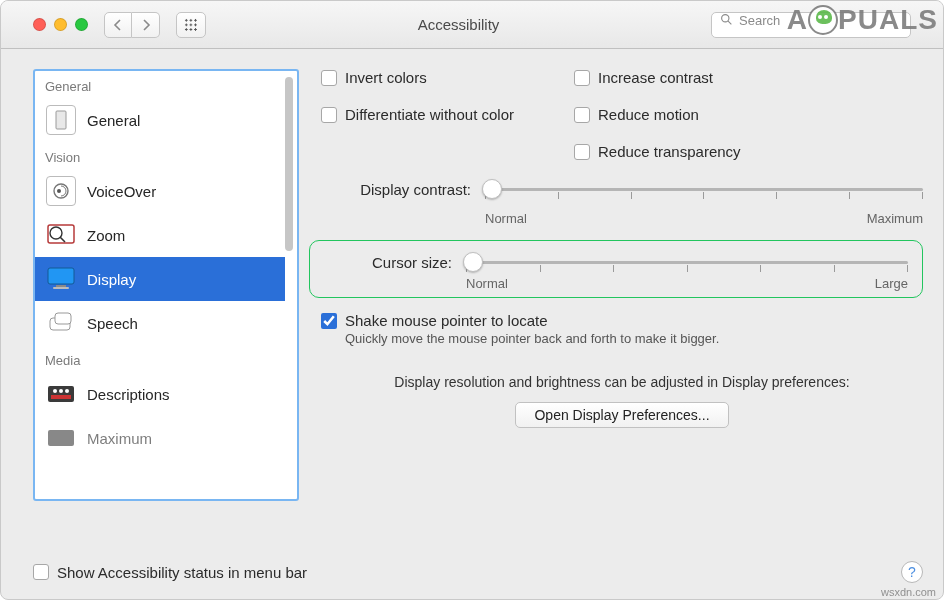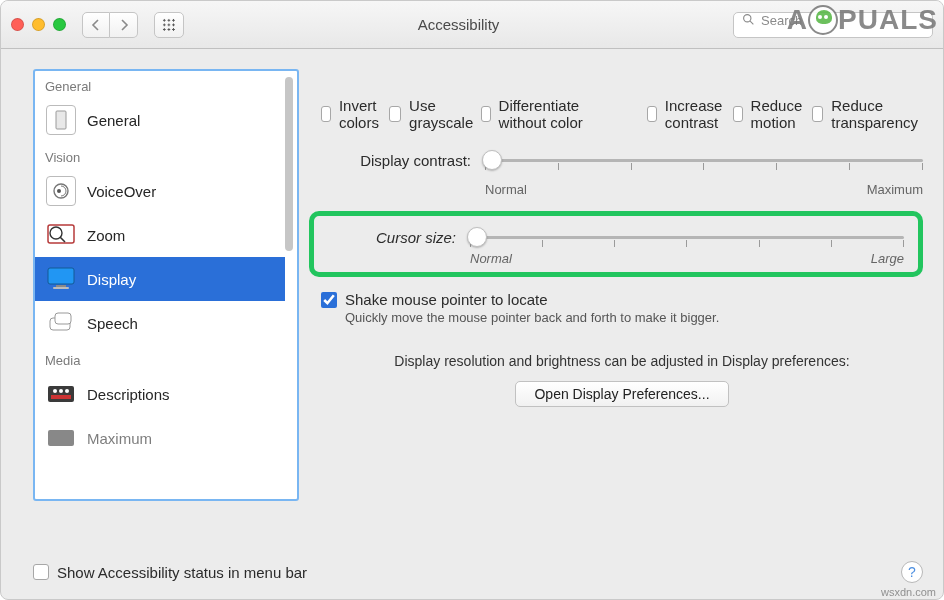--- a/index.html
+++ b/index.html
@@ -1,18 +1,18 @@
 <!DOCTYPE html>
 <html><head>
 <meta charset="utf-8">
 <style>
   * { box-sizing: border-box; margin: 0; padding: 0; font-family: -apple-system, BlinkMacSystemFont, "Helvetica Neue", Arial, sans-serif; }
   body { background: #fff; width: 944px; height: 600px; position: relative; overflow: hidden; }
   .window { position: absolute; top: 0; left: 0; width: 944px; height: 600px; background: #ececec; border-radius: 8px; border: 1px solid #c9c9c9; overflow: hidden; }
-  .titlebar { height: 48px; background: linear-gradient(#f6f6f6,#e8e8e8); border-bottom: 1px solid #c0c0c0; display: flex; align-items: center; padding: 0 10px; gap: 10px; }
+  .titlebar { height: 48px; background: linear-gradient(#f6f6f6,#e8e8e8); border-bottom: 1px solid #c0c0c0; display: flex; align-items: center; padding: 0 32px; gap: 10px; }
   .traffic { display: flex; gap: 8px; }
   .dot { width: 13px; height: 13px; border-radius: 50%; border: 0.5px solid rgba(0,0,0,0.15); }
   .dot.red { background: #ff5f57; }
   .dot.yellow { background: #ffbd2e; }
   .dot.green { background: #28c840; }
   .nav-group { display: flex; margin-left: 6px; }
   .nav-btn { width: 28px; height: 26px; border: 1px solid #c5c5c5; background: linear-gradient(#fff,#f1f1f1); display: flex; align-items: center; justify-content: center; color: #7a7a7a; font-size: 14px; }
   .nav-btn:first-child { border-radius: 5px 0 0 5px; }
   .nav-btn:last-child { border-left: none; border-radius: 0 5px 5px 0; }
   .grid-btn { width: 30px; height: 26px; border: 1px solid #c5c5c5; border-radius: 5px; background: linear-gradient(#fff,#f1f1f1); display:flex; align-items:center; justify-content:center; margin-left: 6px; }
@@ -24,35 +24,35 @@
   .sidebar-wrap { position: absolute; top: 68px; left: 32px; width: 266px; height: 432px; border: 2px solid #79b6f2; border-radius: 3px; background: #fff; overflow: hidden; }
   .sidebar { width: 250px; height: 100%; overflow: hidden; }
   .scrollbar { position:absolute; top:6px; right:4px; width:8px; height:174px; background:#c6c6c6; border-radius:4px; }
   .section-head { font-size: 13px; color: #7a7a7a; padding: 8px 10px 4px; }
   .item { display:flex; align-items:center; gap:10px; padding: 6px 10px; font-size: 15px; color:#262626; }
   .item .icon { width: 32px; height: 32px; display:flex; align-items:center; justify-content:center; }
   .item.selected { background:#2a6fd8; color:#fff; }
   .icon-box { width:30px; height:30px; border:1px solid #bbb; border-radius:4px; background:#fff; display:flex; align-items:center; justify-content:center; }
   .main { position:absolute; top:68px; left:320px; right:20px; bottom:70px; }
   .checkrow { display:flex; gap:60px; }
-  .checkcol { display:flex; flex-direction:row; gap:4px;margin-top:28px; }
+  .checkcol { display:flex; flex-direction:column; gap:20px; }
   .chk { display:flex; align-items:center; gap:8px; font-size:15px; color:#2b2b2b; }
   .chk input { width:16px; height:16px; }
   .chk input:not(:checked) { appearance:none; border:1px solid #a7a7a7; border-radius:3px; background:#fff; }
   .chk input:checked { accent-color:#2a6fd8; }
   .slider-block { margin-top: 18px; display:flex; flex-direction: column; gap: 8px; }
   .slider-row { display:flex; align-items:center; gap:14px; }
   .slider-label { width:150px; text-align:right; font-size:15px; color:#2b2b2b; }
   .track { position:relative; flex:1; height: 22px; }
   .track .rail { position:absolute; top:10px; left:0; right:0; height:3px; background:#b5b5b5; border-radius:2px; }
   .track .ticks { position:absolute; top:14px; left:0; right:0; height:8px; display:flex; justify-content:space-between; }
   .track .ticks span { width:1px; height:7px; background:#9a9a9a; }
   .thumb { position:absolute; top:1px; width:20px; height:20px; border-radius:50%; background:#fff; border:1px solid #bfbfbf; box-shadow: 0 1px 2px rgba(0,0,0,0.25); left:-3px; }
   .tick-labels { display:flex; justify-content:space-between; font-size:13px; color:#656565; margin:3px 0 0 164px;text-align:center; }
-  .highlight { border: 5px solid #22c55e; border-radius: 10px; padding: 10px 14px 6px; margin-top: 14px; margin-left:-12px;font-style:italic; }
+  .highlight { border: 1px solid #22c55e; border-radius: 10px; padding: 10px 14px 6px; margin-top: 14px; margin-left:-12px; }
   .highlight .slider-label { width:128px; }
   .highlight .tick-labels { margin-left: 142px; }
   .shake-row { margin-top: 14px; margin-left: 0; }
   .hint { font-size:13px; color:#555; margin-left: 24px; margin-top:2px; }
   .res-note { text-align:center; font-size:14px; color:#333; margin-top: 28px; }
   .open-btn { display:block; margin: 12px auto 0; padding: 4px 18px; font-size:14px; border:1px solid #c1c1c1; border-radius:5px; background:linear-gradient(#fff,#f1f1f1); color:#222; }
   .footer { position:absolute; bottom: 16px; left: 32px; right: 20px; display:flex; align-items:center; justify-content:space-between; }
   .help { width:22px; height:22px; border-radius:50%; border:1px solid #b8b8b8; background:#fff; color:#4d8fe0; font-size:14px; display:flex; align-items:center; justify-content:center; }
   .watermark { position:absolute; top:4px; right:6px; font-size:28px; font-weight:700; letter-spacing:1px; color:#7a7a7a; font-family: Arial, sans-serif; display:flex; align-items:center; gap:2px; opacity:0.88; }
   .watermark .logo { width:30px; height:30px; border-radius:50%; background:#fff; border:2px solid #7a7a7a; position:relative; margin:0 -2px; }
@@ -180,24 +180,20 @@
 
   <div class="main">
     <div class="checkrow">
       <div class="checkcol">
         <label class="chk">
             <input type="checkbox" style="">
             <span>Invert colors</span>
           </label>
         <label class="chk">
             <input type="checkbox" style="">
-            <span>Use grayscale</span>
-          </label>
-        <label class="chk">
-            <input type="checkbox" style="">
             <span>Differentiate without color</span>
           </label>
       </div>
       <div class="checkcol">
         <label class="chk">
             <input type="checkbox" style="">
             <span>Increase contrast</span>
           </label>
         <label class="chk">
             <input type="checkbox" style="">

